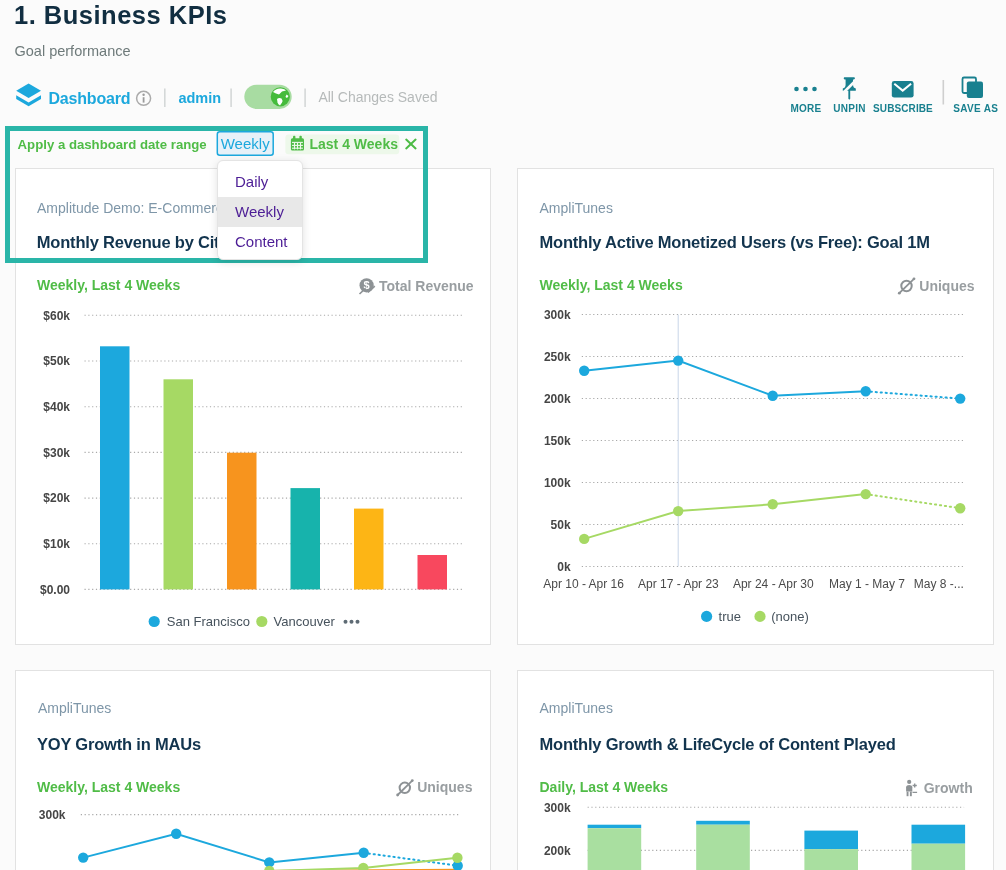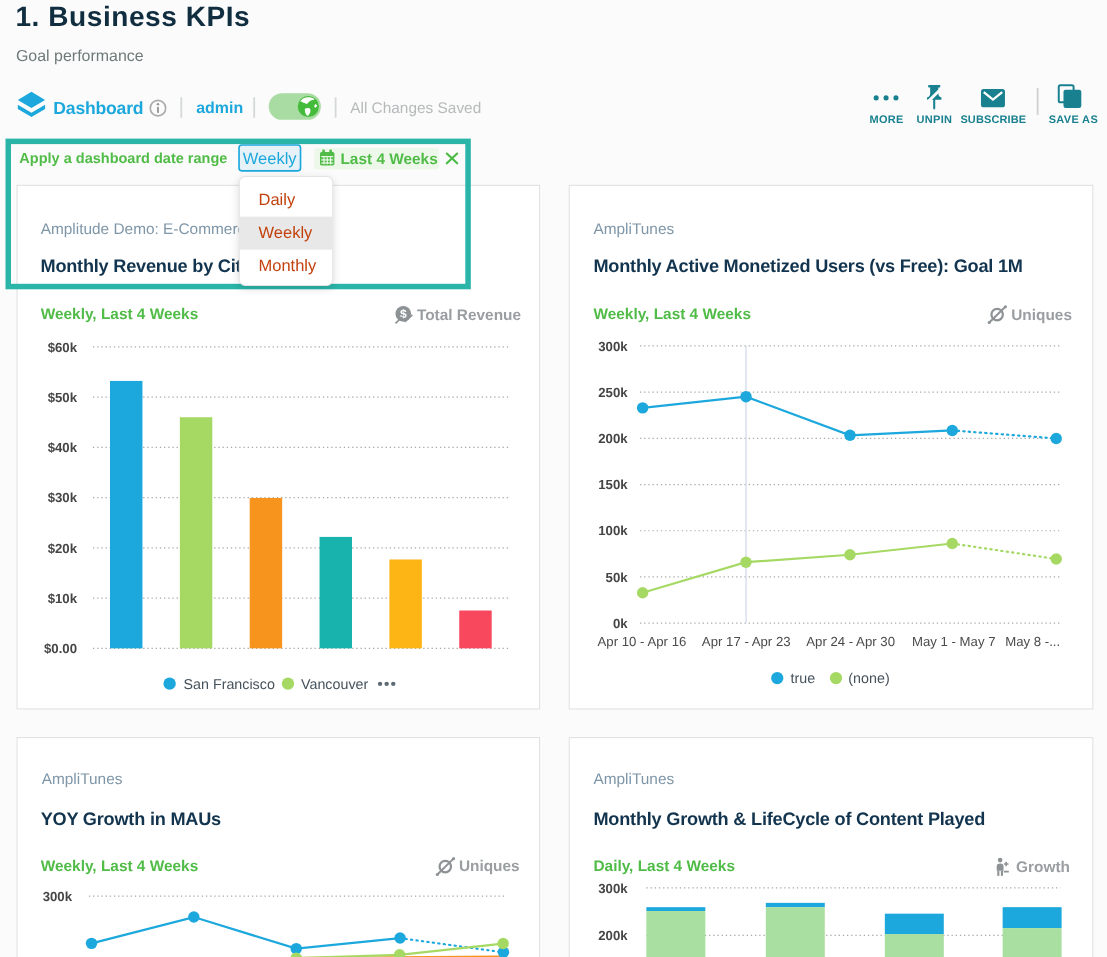--- a/index.html
+++ b/index.html
@@ -4,21 +4,21 @@
 <style>
   html,body{margin:0;padding:0;}
   body{width:1006px;height:870px;background:#FBFBFB;font-family:"Liberation Sans",sans-serif;position:relative;overflow:hidden;}
   .card{position:absolute;background:#fff;border:1px solid #E2E2E2;box-sizing:border-box;}
   #card1{left:15px;top:168px;width:476px;height:477px;}
   #card2{left:517px;top:168px;width:477px;height:477px;}
   #card3{left:15px;top:670px;width:476px;height:477px;}
   #card4{left:517px;top:670px;width:477px;height:477px;}
   #gfx{position:absolute;left:0;top:0;z-index:5;}
   #greenbox{position:absolute;left:5px;top:126px;width:413px;height:127px;border:5px solid #2AB5A8;z-index:8;}
-  #dropdown{position:absolute;left:217px;top:160px;width:86px;height:100px;background:#fff;border:1px solid #E4E4E4;border-radius:6px;box-shadow:0 2px 8px rgba(0,0,0,0.12);z-index:12;box-sizing:border-box;padding-top:6px;font-size:15px;color:#c2410c;}
+  #dropdown{position:absolute;left:217px;top:160px;width:86px;height:100px;background:#fff;border:1px solid #E4E4E4;border-radius:6px;box-shadow:0 2px 8px rgba(0,0,0,0.12);z-index:12;box-sizing:border-box;padding-top:6px;font-size:15px;color:#4c1d95;}
   #dropdown .row{height:30px;line-height:30px;padding-left:17px;}
   #dropdown .sel{background:#E8E8E8;}
 </style>
 </head>
 <body>
   <div id="card1" class="card"></div>
   <div id="card2" class="card"></div>
   <div id="card3" class="card"></div>
   <div id="card4" class="card"></div>
 
@@ -233,14 +233,14 @@
     <g stroke="#4CBB45" stroke-width="2" stroke-linecap="round">
       <line x1="406.2" y1="139.6" x2="415.6" y2="148.4"></line>
       <line x1="415.6" y1="139.6" x2="406.2" y2="148.4"></line>
     </g>
   </svg>
 
   <div id="greenbox"></div>
   <div id="dropdown">
     <div class="row">Daily</div>
     <div class="row sel">Weekly</div>
-    <div class="row">Monthly</div>
+    <div class="row">Content</div>
   </div>
 
 </body></html>

